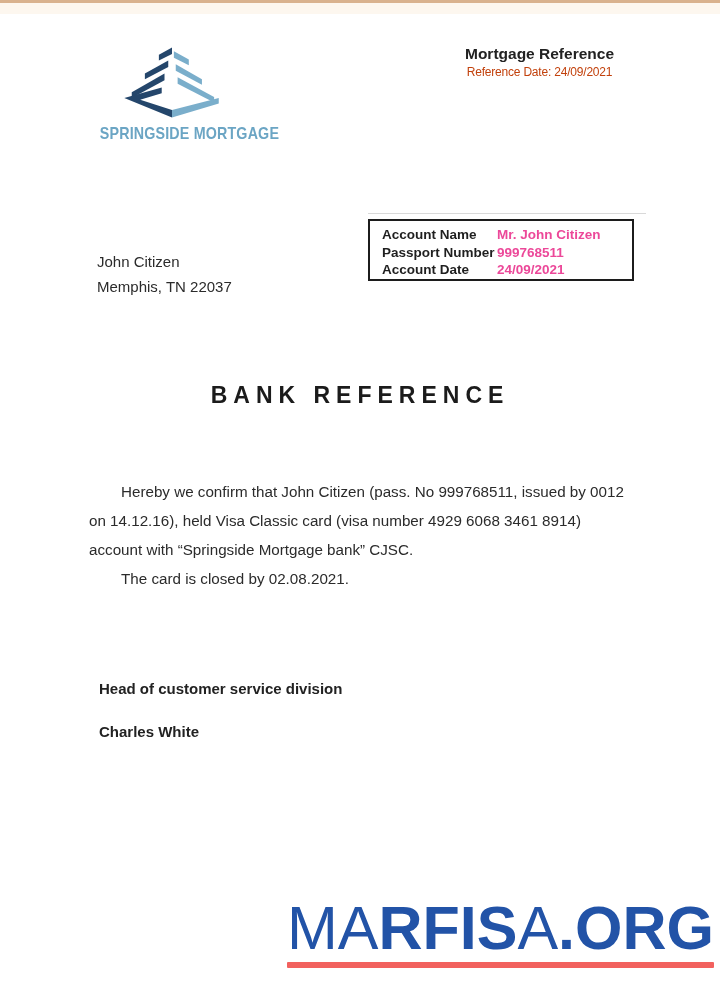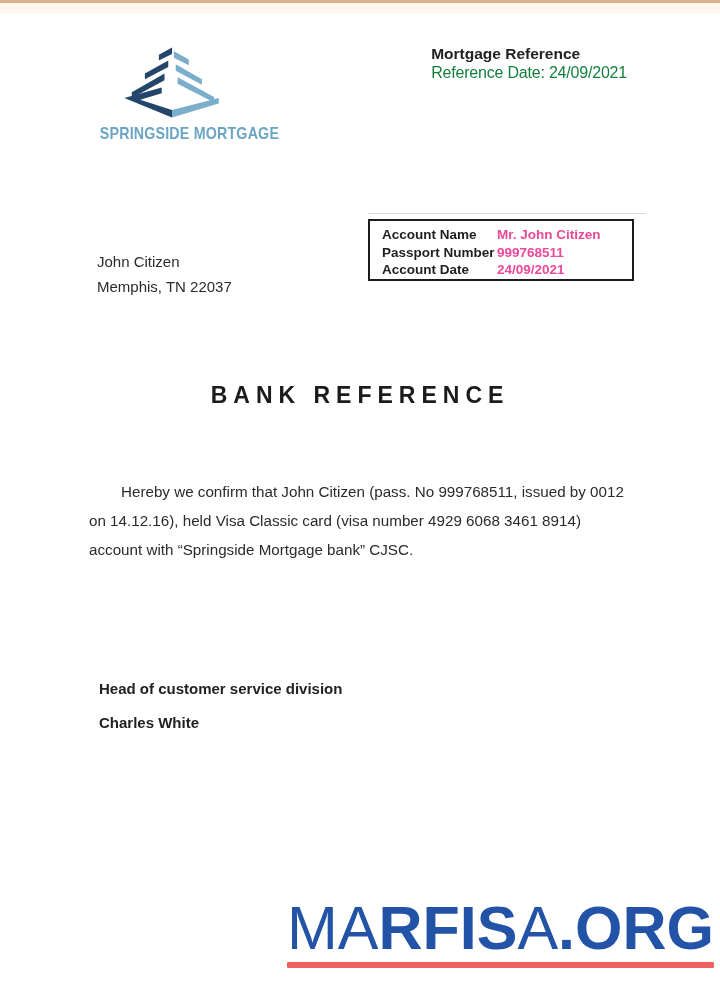--- a/index.html
+++ b/index.html
@@ -13,25 +13,25 @@
     background: #ffffff;
     overflow: hidden;
   }
 
   
   .top-accent { position: absolute; top: 0; left: 0; width: 100%; height: 3px; }
   .top-cream  { position: absolute; top: 3px; left: 0; width: 100%; height: 11px; background: #fdf7ef; }
 
   
   .doc-ref {
-    position: absolute; top: 44px; right: 93px;
-    text-align: left; line-height: 19px;
+    position: absolute; top: 44px; right: 106px;
+    text-align: center; line-height: 19px;
   }
   .doc-ref .doc-type { font-size: 15.5px; font-weight: 700; color: #222; }
-  .doc-ref .ref-date { font-size: 16px; color: #15803d; letter-spacing: -0.2px; }
+  .doc-ref .ref-date { font-size: 12px; color: #c2410c; letter-spacing: -0.2px; }
 
   
   .brand-block {
     position: absolute; top: 44px; left: 86px; width: 172px;
     text-align: center;
   }
   .brand-block svg { display: block; margin: 0 auto; }
   .brand-name {
     margin-top: 4px;
     font-size: 17px; font-weight: 700;
@@ -73,21 +73,21 @@
 
   
   .body-text {
     position: absolute; top: 477px; left: 89px; width: 549px;
     font-size: 15.2px; line-height: 29px; color: #2b2b2b;
   }
   .body-text p { text-indent: 32px; }
 
   
   .signoff { position: absolute; left: 99px; top: 680px; font-size: 15px; font-weight: 700; color: #222; }
-  .signoff .sig-name { margin-top: 17px; }
+  .signoff .sig-name { margin-top: 26px; }
 
   
   .footer-brand {
     position: absolute; top: 897px; right: 6px;
     text-align: center;
   }
   .footer-brand .site-text {
     font-size: 61px; line-height: 62px;
     letter-spacing: 0px;
     white-space: nowrap;
@@ -151,20 +151,21 @@
     <div class="info-row">
       <span class="label">Account Date</span>
       <span class="value">24/09/2021</span>
     </div>
   </div>
 
   <div class="doc-title">BANK REFERENCE</div>
 
   <div class="body-text">
     <p>Hereby we confirm that John Citizen (pass. No 999768511, issued by 0012 on 14.12.16), held Visa Classic card (visa number 4929 6068 3461 8914) account with “Springside Mortgage bank” CJSC.</p>
+    <p>The card is closed by 02.08.2021.</p>
   </div>
 
   <div class="signoff">
     <div>Head of customer service division</div>
     <div class="sig-name">Charles White</div>
   </div>
 
   <div class="footer-brand">
     <span class="site-text" style="color: rgb(34, 83, 167);"><span style="font-weight: 400;">M</span><span style="font-weight: 400;">A</span><span style="font-weight: 700;">R</span><span style="font-weight: 700;">F</span><span style="font-weight: 700;">I</span><span style="font-weight: 700;">S</span><span style="font-weight: 400;">A</span><span style="font-weight: 700;">.</span><span style="font-weight: 700;">O</span><span style="font-weight: 700;">R</span><span style="font-weight: 700;">G</span></span>
     <span class="site-underline" style="background: rgb(242, 97, 94);"></span>

